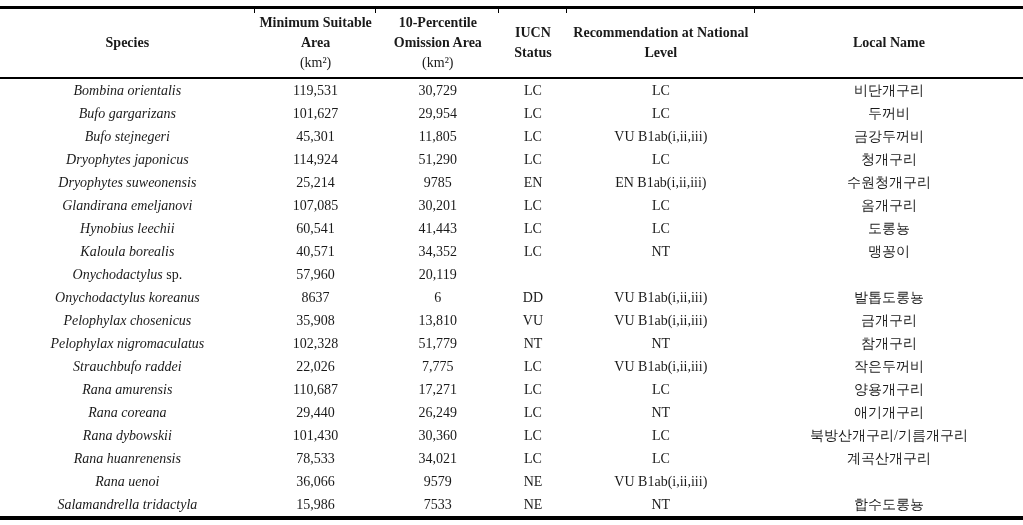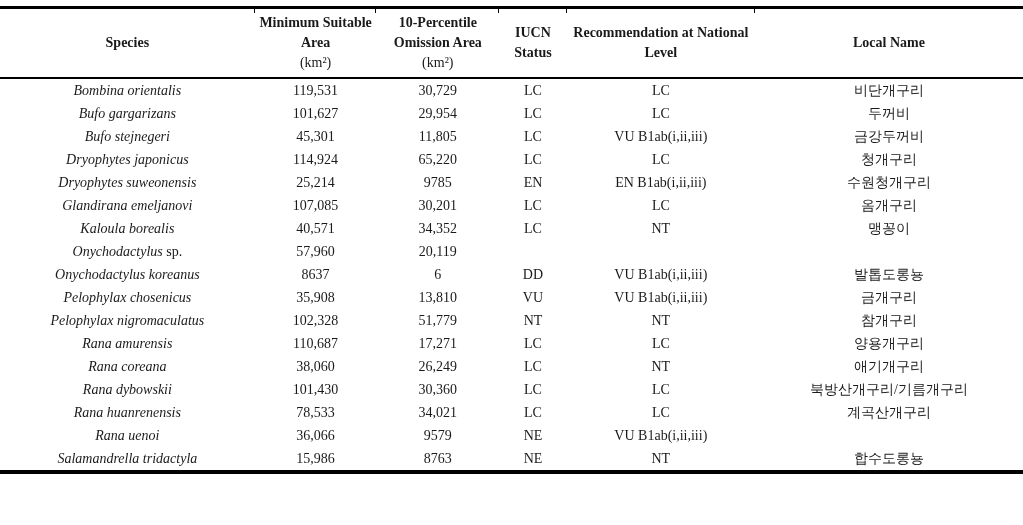--- a/index.html
+++ b/index.html
@@ -153,21 +153,21 @@
     <td>LC</td>
     <td>VU B1ab(i,ii,iii)</td>
     <td>금강두꺼비</td>
   </tr>
 
   <tr>
     <td>
       <span class="species-name">Dryophytes japonicus</span><span class="species-suffix"></span>
     </td>
     <td>114,924</td>
-    <td>65,220</td>
+    <td>51,290</td>
     <td>LC</td>
     <td>LC</td>
     <td>청개구리</td>
   </tr>
 
   <tr>
     <td>
       <span class="species-name">Dryophytes suweonensis</span><span class="species-suffix"></span>
     </td>
     <td>25,214</td>
@@ -181,20 +181,30 @@
     <td>
       <span class="species-name">Glandirana emeljanovi</span><span class="species-suffix"></span>
     </td>
     <td>107,085</td>
     <td>30,201</td>
     <td>LC</td>
     <td>LC</td>
     <td>옴개구리</td>
   </tr>
 
+  <tr>
+    <td>
+      <span class="species-name">Hynobius leechii</span><span class="species-suffix"></span>
+    </td>
+    <td>60,541</td>
+    <td>41,443</td>
+    <td>LC</td>
+    <td>LC</td>
+    <td>도롱뇽</td>
+  </tr>
 
   <tr>
     <td>
       <span class="species-name">Kaloula borealis</span><span class="species-suffix"></span>
     </td>
     <td>40,571</td>
     <td>34,352</td>
     <td>LC</td>
     <td>NT</td>
     <td>맹꽁이</td>
@@ -237,37 +247,47 @@
     <td>
       <span class="species-name">Pelophylax nigromaculatus</span><span class="species-suffix"></span>
     </td>
     <td>102,328</td>
     <td>51,779</td>
     <td>NT</td>
     <td>NT</td>
     <td>참개구리</td>
   </tr>
 
+  <tr>
+    <td>
+      <span class="species-name">Strauchbufo raddei</span><span class="species-suffix"></span>
+    </td>
+    <td>22,026</td>
+    <td>7,775</td>
+    <td>LC</td>
+    <td>VU B1ab(i,ii,iii)</td>
+    <td>작은두꺼비</td>
+  </tr>
 
   <tr>
     <td>
       <span class="species-name">Rana amurensis</span><span class="species-suffix"></span>
     </td>
     <td>110,687</td>
     <td>17,271</td>
     <td>LC</td>
     <td>LC</td>
     <td>양용개구리</td>
   </tr>
 
   <tr>
     <td>
       <span class="species-name">Rana coreana</span><span class="species-suffix"></span>
     </td>
-    <td>38,060</td>
+    <td>29,440</td>
     <td>26,249</td>
     <td>LC</td>
     <td>NT</td>
     <td>애기개구리</td>
   </tr>
 
   <tr>
     <td>
       <span class="species-name">Rana dybowskii</span><span class="species-suffix"></span>
     </td>
@@ -298,21 +318,21 @@
     <td>NE</td>
     <td>VU B1ab(i,ii,iii)</td>
     <td></td>
   </tr>
 
   <tr>
     <td>
       <span class="species-name">Salamandrella tridactyla</span><span class="species-suffix"></span>
     </td>
     <td>15,986</td>
-    <td>8763</td>
+    <td>7533</td>
     <td>NE</td>
     <td>NT</td>
     <td>합수도롱뇽</td>
   </tr>
 </tbody>
     </table>
   </div>
 </div>
 
 </body></html>

